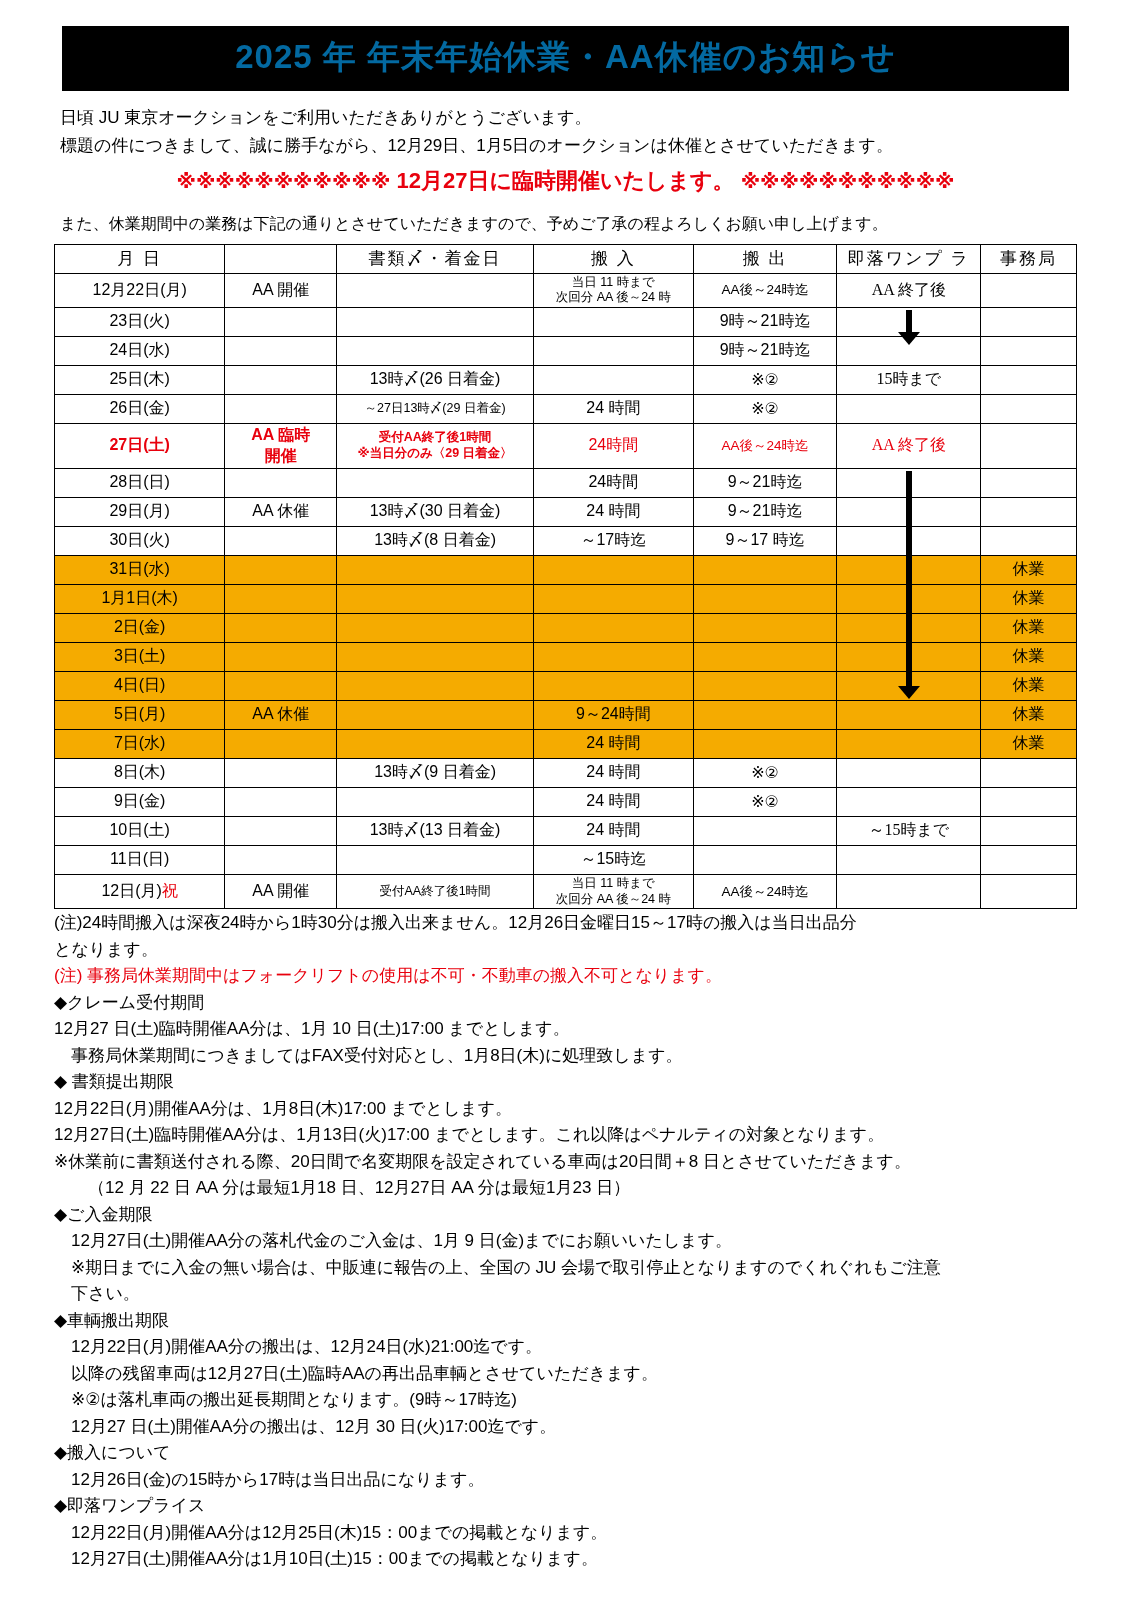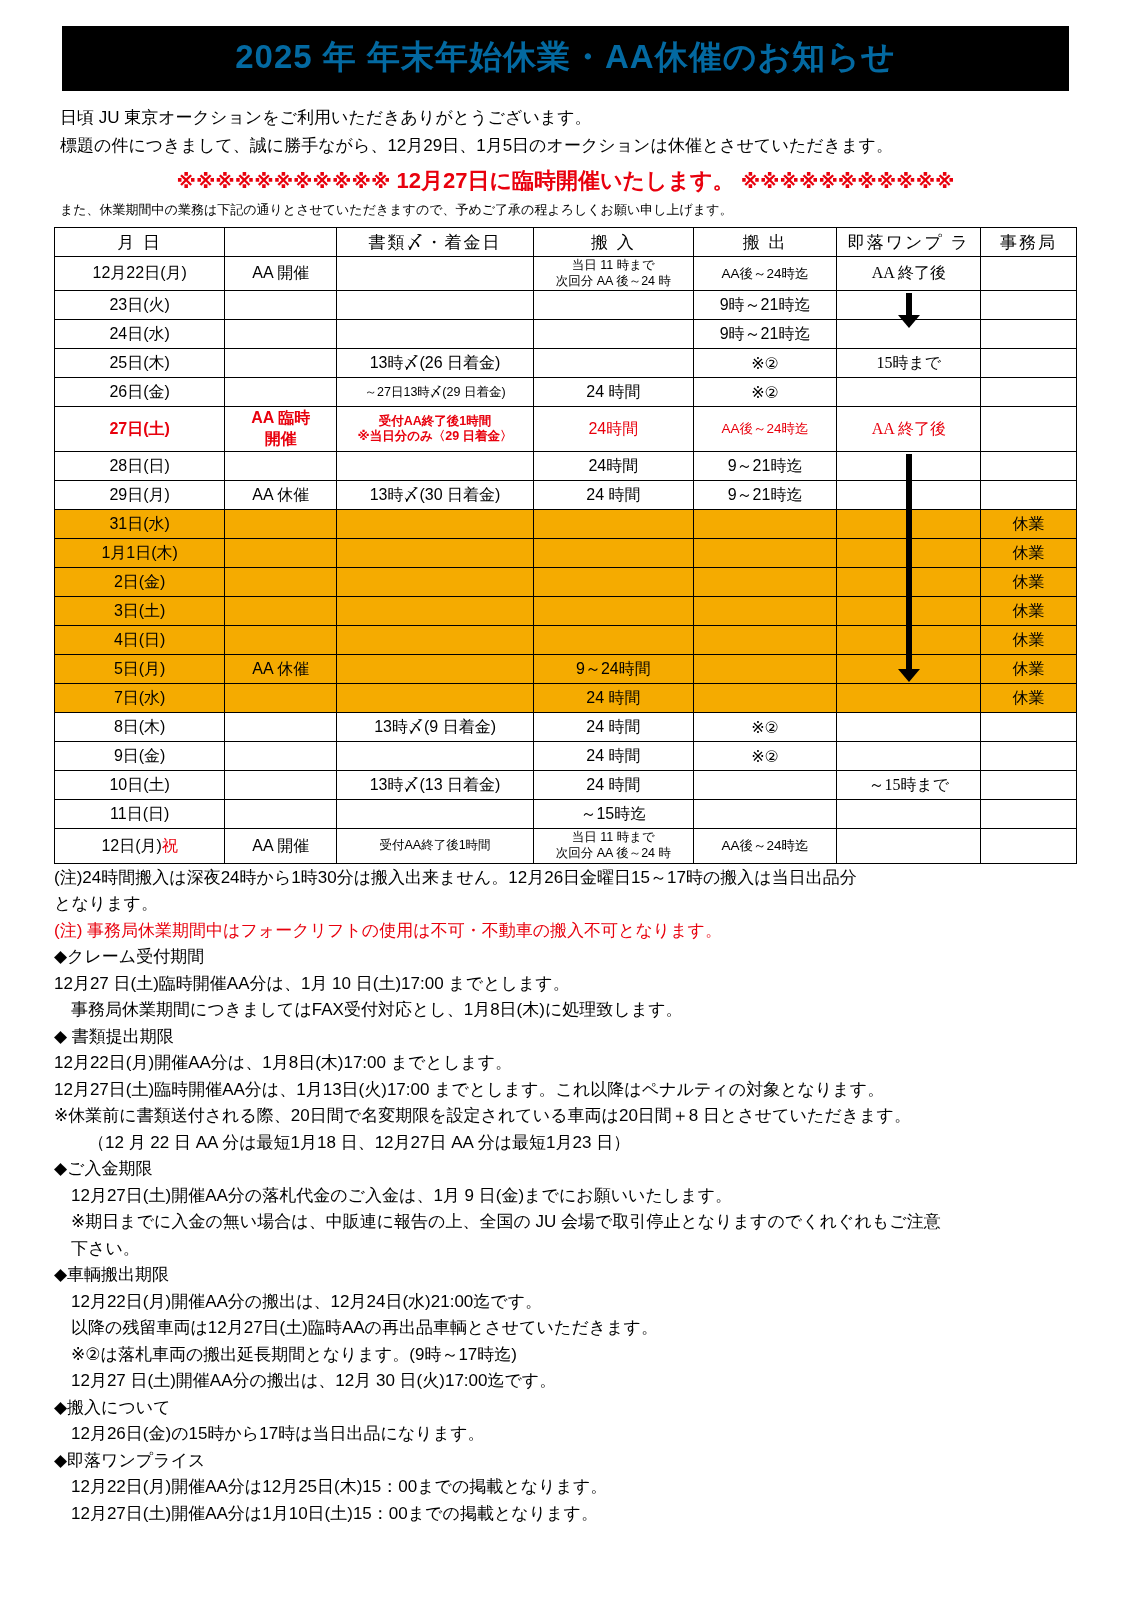--- a/index.html
+++ b/index.html
@@ -30,26 +30,26 @@
   .intro{
     font-size:17px;
     line-height:1.55;
     margin:0 0 2px 6px;
   }
   .redline{
     color:#e8000d;
     font-weight:bold;
     font-size:22px;
     text-align:center;
-    margin:6px 0 4px 0;
+    margin:6px 0 16px 0;
     letter-spacing:0px;
   }
   .redline .marks{font-size:20px;}
   .intro2{
-    font-size:13px;
+    font-size:16px;
     line-height:1.5;
     margin:2px 0 8px 6px;
   }
 
   table.sched{
     border-collapse:collapse;
     width:100%;
     table-layout:fixed;
   }
   table.sched th, table.sched td{
@@ -257,20 +257,35 @@
             <div>AA 休催</div>
           </td>
           <td>
             <div>13時〆(30 日着金)</div>
           </td>
           <td>
             <div>24 時間</div>
           </td>
           <td>
             <div>9～21時迄</div>
+          </td>
+          <td class="arrow-cell"></td>
+          <td></td>
+        </tr>
+        <tr>
+          <td>30日(火)</td>
+          <td></td>
+          <td>
+            <div>13時〆(8 日着金)</div>
+          </td>
+          <td>
+            <div>～17時迄</div>
+          </td>
+          <td>
+            <div>9～17 時迄</div>
           </td>
           <td class="arrow-cell"></td>
           <td></td>
         </tr>
         <tr class="yellow">
           <td>31日(水)</td>
           <td></td>
           <td></td>
           <td></td>
           <td></td>

